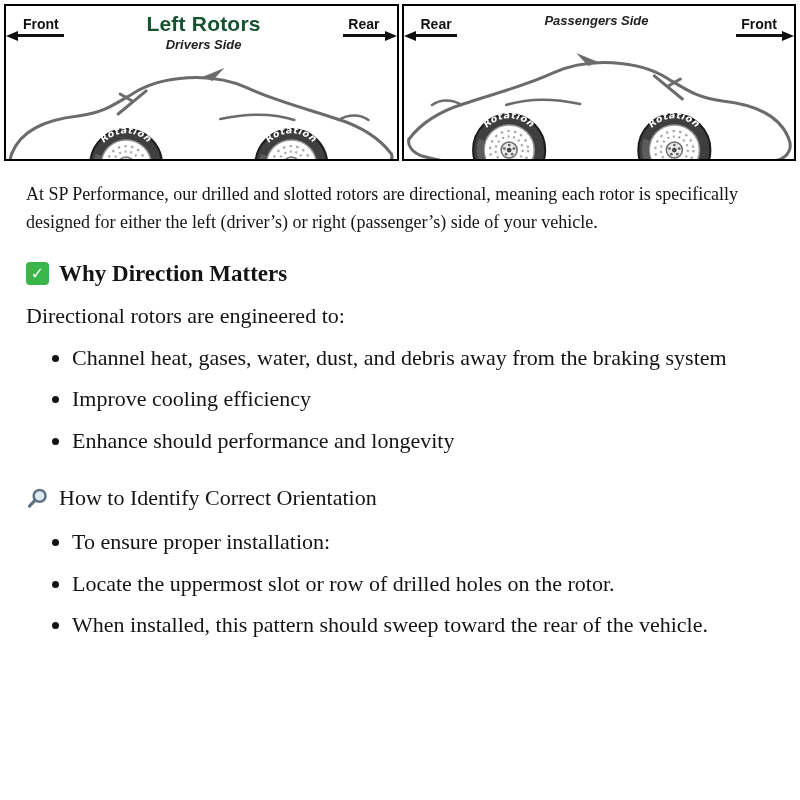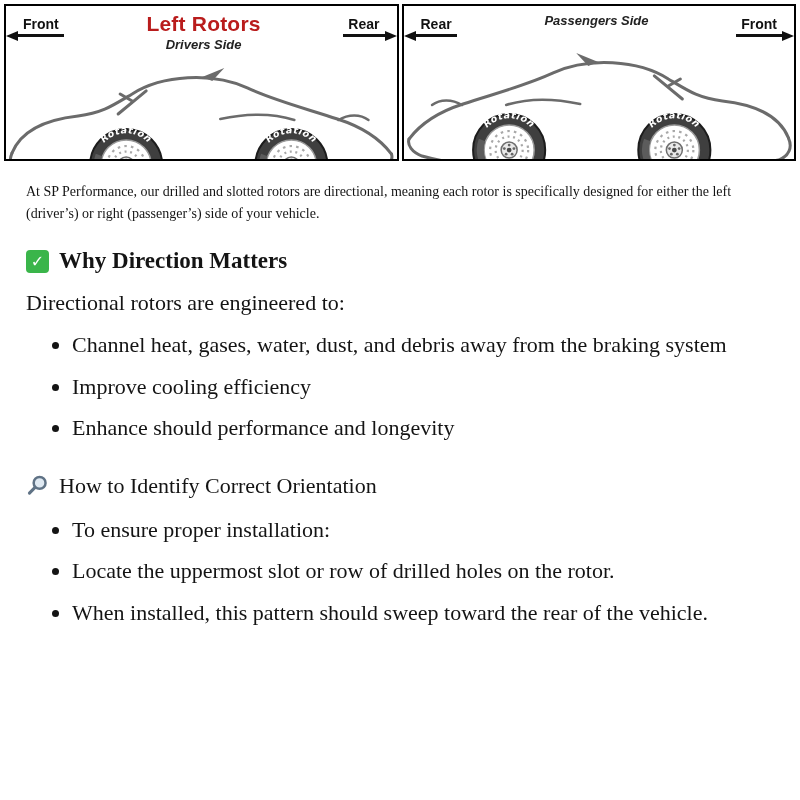--- a/index.html
+++ b/index.html
@@ -3,33 +3,33 @@
 <meta charset="utf-8">
 <style>
   html,body{margin:0;padding:0;background:#ffffff;}
   body{width:800px;height:800px;overflow:hidden;}
 
   
   .diagram{display:flex;gap:3px;margin:4px 4px 0 4px;}
   .panel{flex:1;border:2px solid #000;background:#fff;height:157px;box-sizing:border-box;overflow:hidden;}
   .panel-header{display:flex;justify-content:space-between;align-items:flex-start;padding:6px 12px 0 12px;}
   .panel-titles{text-align:center;flex:1;}
-  .panel-title{font:bold 21px "Liberation Sans",sans-serif;color:#b91c1c;letter-spacing:.2px;}
+  .panel-title{font:bold 21px "Liberation Sans",sans-serif;color:#14532d;letter-spacing:.2px;}
   .panel-subtitle{font:italic bold 13px "Liberation Sans",sans-serif;color:#222;margin-top:1px;}
   .dir-arrow{position:relative;display:inline-block;border-bottom:3px solid #111;height:19px;margin-top:3px;padding:0 5px;}
   .dir-label{font:bold 14px "Liberation Sans",sans-serif;color:#111;}
   .tri{position:absolute;width:0;height:0;border-top:5px solid transparent;border-bottom:5px solid transparent;bottom:-6.5px;}
   .tri-left{border-right:12px solid #111;left:-12px;}
   .tri-right{border-left:12px solid #111;right:-12px;}
   .car-svg{display:block;width:100%;height:156px;margin-top:2px;}
   .rot-text{fill:#fff;font:italic bold 9.5px "DejaVu Sans",sans-serif;letter-spacing:.6px;}
 
   
   .content{padding:8px 26px 0 26px;font-family:"Liberation Serif",serif;color:#141414;}
-  .intro{font-size:14px;line-height:1.55;margin:12px 0 10px 0;}
+  .intro{font-size:18px;line-height:1.55;margin:12px 0 10px 0;}
   .heading{display:flex;align-items:center;gap:10px;}
   .h-bold{font-size:23px;font-weight:bold;margin:24px 0 16px 0;}
   .h-reg{font-size:22px;font-weight:normal;margin:28px 0 14px 0;}
   .lead{font-size:22px;margin:12px 0 12px 0;}
   ul.bullets{margin:0 0 14px 0;padding-left:46px;}
   ul.bullets li{font-size:22px;line-height:1.52;margin-bottom:8px;}
   .check-icon{display:inline-flex;flex:0 0 auto;width:23px;height:23px;background:#3ab54a;border-radius:4px;color:#fff;align-items:center;justify-content:center;font:bold 16px "DejaVu Sans",sans-serif;}
   .mag-icon{display:inline-flex;flex:0 0 auto;}
 </style>
 </head>

